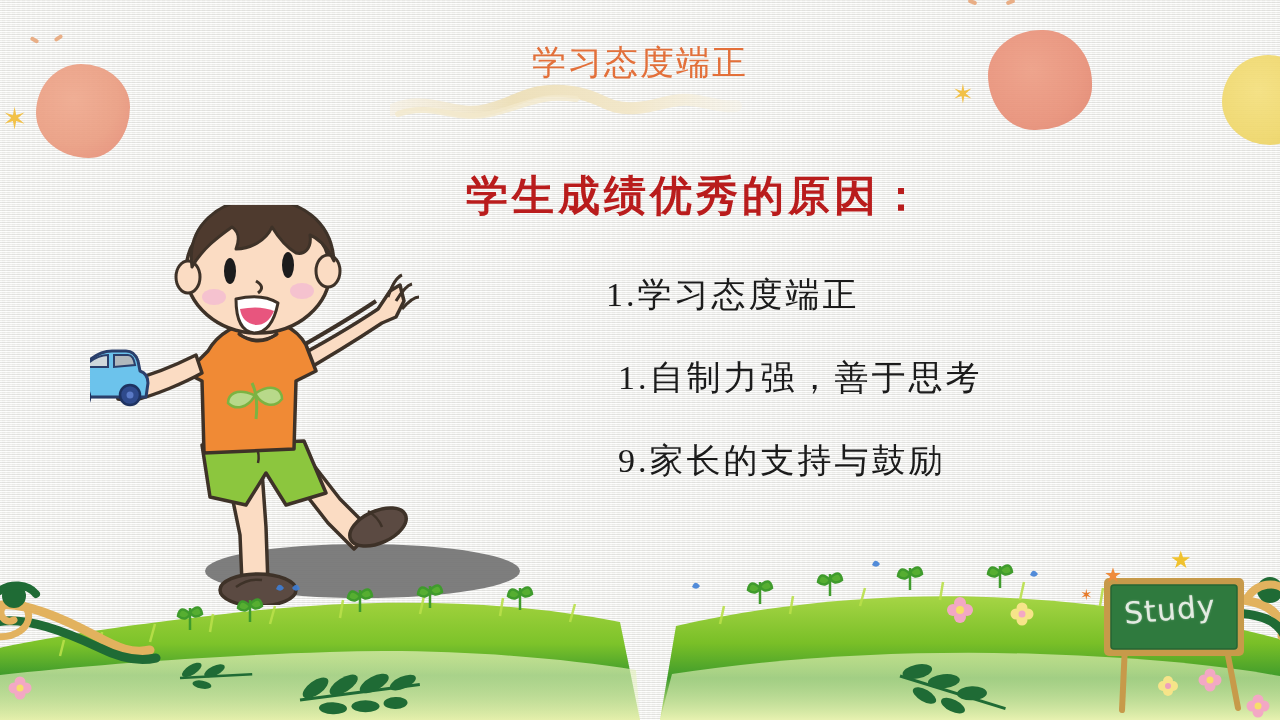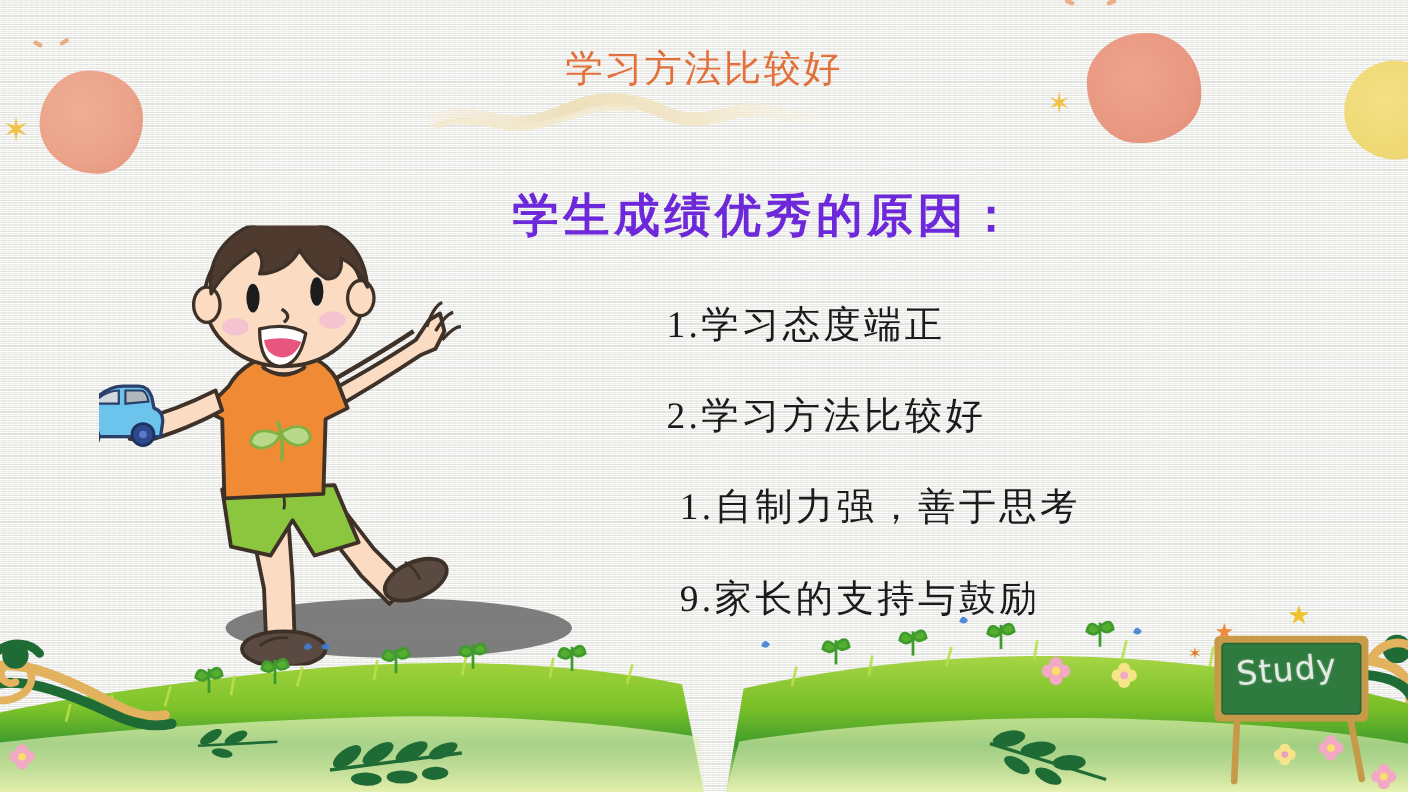--- a/index.html
+++ b/index.html
@@ -114,21 +114,21 @@
     paint-order: stroke fill;
     text-shadow:
        2px 0 0 #fff, -2px 0 0 #fff, 0 2px 0 #fff, 0 -2px 0 #fff,
        1.5px 1.5px 0 #fff, -1.5px 1.5px 0 #fff, 1.5px -1.5px 0 #fff, -1.5px -1.5px 0 #fff;
   }
   .reason-title {
     position: absolute;
     left: 466px; top: 168px;
     font-size: 42px;
     font-weight: bold;
-    color: #6d28d9;
+    color: #b91c1c;
     letter-spacing: 4px;
     font-family: "Liberation Serif", "DejaVu Serif", serif;
   }
 
   
   .reason-list {
     position: absolute;
     left: 606px; top: 272px;
     width: 520px;
   }
@@ -200,26 +200,25 @@
         <stop offset="0%" stop-color="#f6eedc" stop-opacity="0.55"></stop>
         <stop offset="35%" stop-color="#eddfb8" stop-opacity="0.95"></stop>
         <stop offset="70%" stop-color="#f2e6c6" stop-opacity="0.9"></stop>
         <stop offset="100%" stop-color="#f7f0dd" stop-opacity="0.35"></stop>
       </linearGradient>
     </defs>
     <path d="M2,30 C40,14 62,38 96,30 C130,22 140,6 182,12 C216,17 214,30 246,28 C268,27 280,18 300,20 C320,22 332,28 346,26" fill="none" stroke="url(#creamGrad)" stroke-width="12" stroke-linecap="round"></path>
     <path d="M8,34 C44,22 64,42 100,34 C136,26 148,14 186,19" fill="none" stroke="#f3e8cc" stroke-width="6" stroke-linecap="round" opacity="0.8"></path>
   </svg>
 
-  <div class="slide-title">学习方法比较好</div>
+  <div class="slide-title">学习态度端正</div>
   <div class="reason-title">学生成绩优秀的原因：</div>
 
   <div class="reason-list">
     <div class="reason-item">1.学习态度端正</div>
-    <div class="reason-item">2.学习方法比较好</div>
     <div class="reason-item indent">1.自制力强，善于思考</div>
     <div class="reason-item indent">9.家长的支持与鼓励</div>
   </div>
 
   <div class="ground-shadow"></div>
 
   <svg class="boy" viewBox="0 0 420 400">
 
     <path d="M196,150 C228,132 262,112 286,96" stroke="#3e3228" stroke-width="4" fill="none"></path>
     <path d="M196,158 C230,140 264,120 288,104 L300,86 L310,80 L314,96 L306,112 L292,118 C268,134 232,156 204,172 Z" fill="#fbdcc3" stroke="#3e3228" stroke-width="3.5" stroke-linejoin="round"></path>

